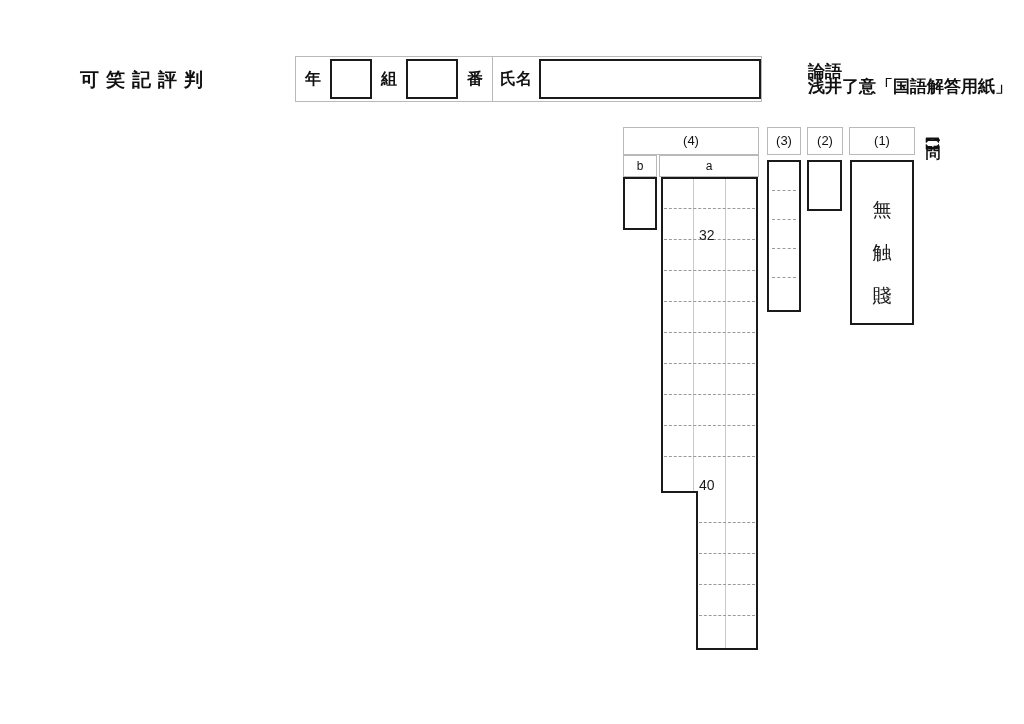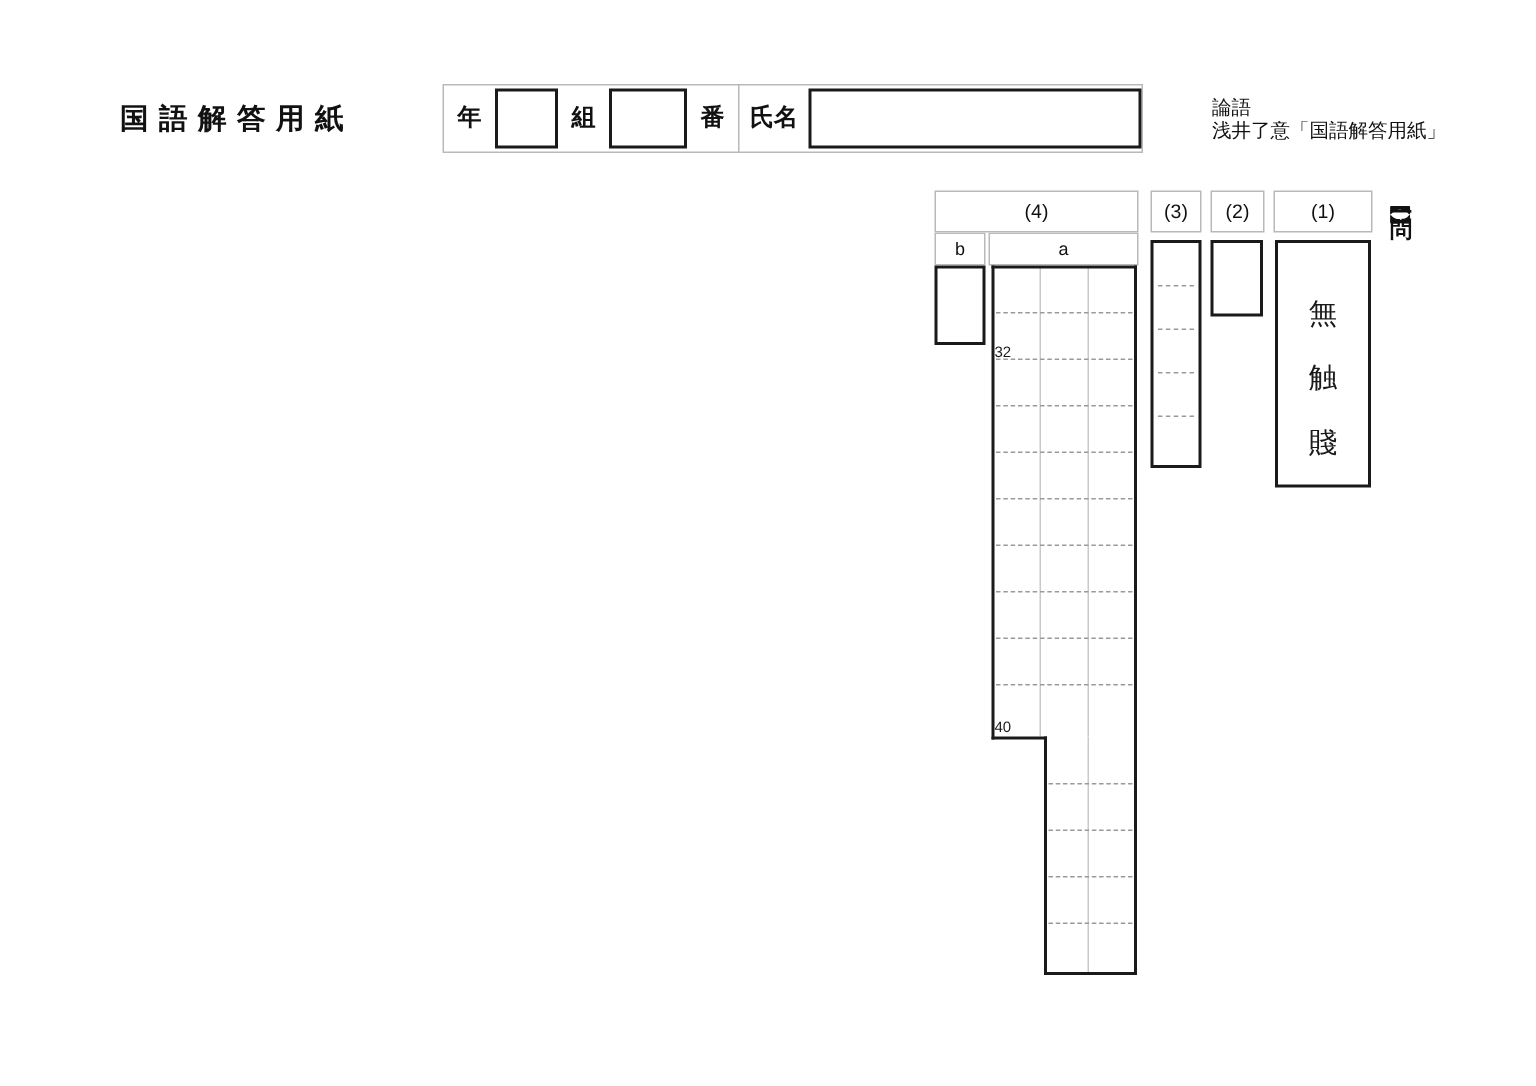--- a/index.html
+++ b/index.html
@@ -68,22 +68,22 @@
     height: 40px;
   }
   #box-year  { width: 42px; }
   #box-class { width: 52px; }
   #box-name  { width: 222px; }
 
   #source-credit {
     position: absolute;
     left: 808px;
     top: 8px;
-    font-size: 13px;
-    font-weight: 400;
+    font-size: 17px;
+    font-weight: 700;
     line-height: 15px;
     white-space: nowrap;
   }
 
   
   #answer-area {
     position: absolute;
     left: 0;
     top: 0;
     width: 1024px;
@@ -163,24 +163,25 @@
   
   .edge {
     position: absolute;
     background: #1a1a1a;
   }
   .edge.h { height: 2px; }
   .edge.v { width: 2px; }
 
   .countmark {
     position: absolute;
-    font-size: 10px;
+    font-size: 14px;
     color: #1a1a1a;
     line-height: 9px;
     white-space: nowrap;
+    margin-left: 36px;
   }
 
   
   #mon-label {
     position: absolute;
     left: 920px;
     top: 133px;
     width: 22px;
     font-size: 15px;
     font-weight: 700;
@@ -190,21 +191,21 @@
     text-orientation: upright;
     letter-spacing: 0px;
     white-space: nowrap;
   }
 </style>
 </head>
 <body>
 
 <div id="header-row">
 
-  <div id="sheet-title">国語解答用紙</div>
+  <div id="sheet-title">可笑記評判</div>
 
   <div id="id-strip">
     <span class="id-label">年</span>
     <span class="id-box" id="box-year"></span>
     <span class="id-label">組</span>
     <span class="id-box" id="box-class"></span>
     <span class="id-label">番</span>
     <span class="id-sep"></span>
     <span class="id-label wide">氏名</span>
     <span class="id-box" id="box-name"></span>

